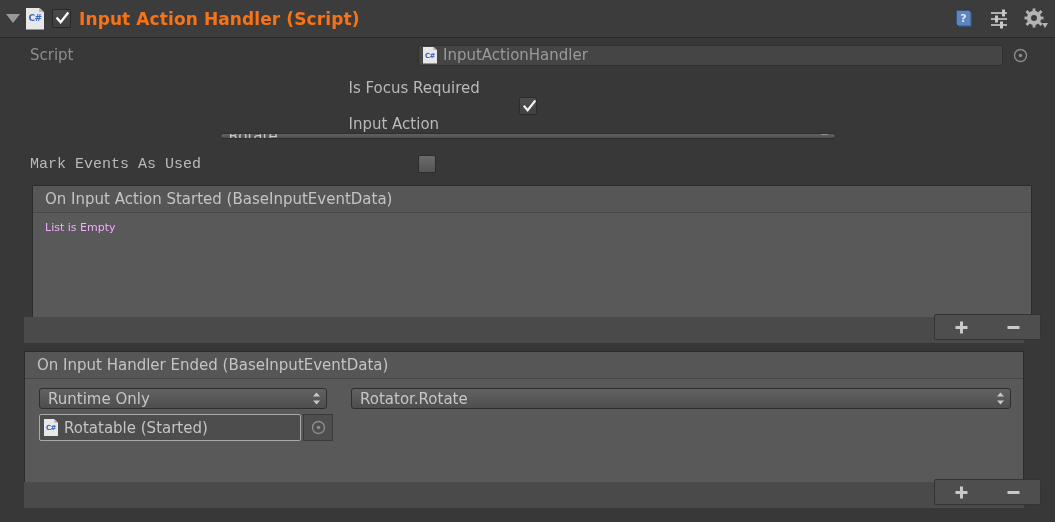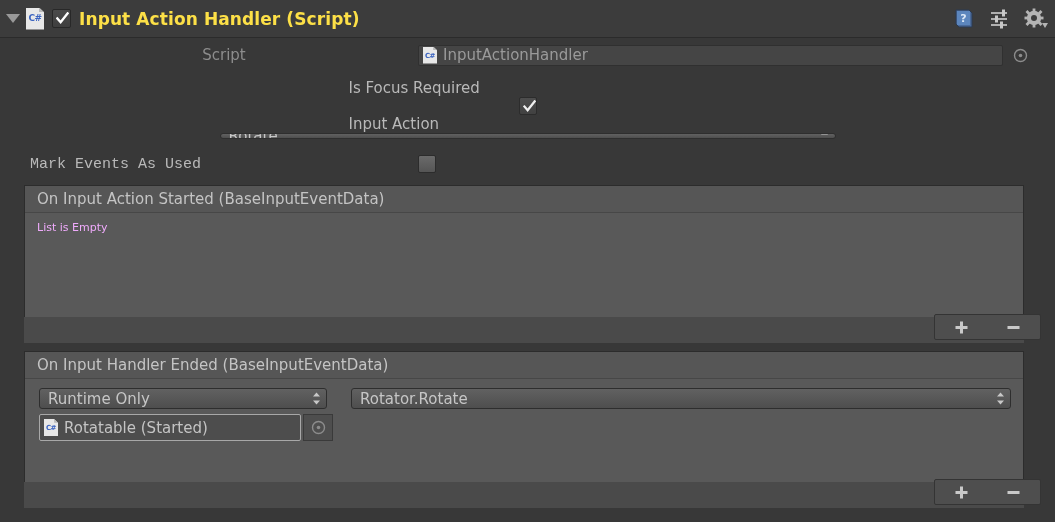--- a/index.html
+++ b/index.html
@@ -82,21 +82,21 @@
   }
   .header-check .tick, .cb .tick {
     position: absolute;
     left: 3px; top: 2px;
     width: 13px; height: 13px;
   }
 
   .comp-title {
     font-size: 17px;
     font-weight: bold;
-    color: #fde047;
+    color: #f97316;
     letter-spacing: 0.1px;
     white-space: nowrap;
   }
 
   .header-icons {
     position: absolute;
     right: 6px; top: 0;
     height: 38px;
     display: flex; align-items: center; gap: 10px;
   }
@@ -111,21 +111,21 @@
     display: flex;
     align-items: center;
   }
   .prop-label {
     width: 418px;
     padding-left: 30px;
     font-size: 15px;
     color: #b9b9b9;
     white-space: nowrap;
   }
-  .prop-label.dim { color: #8d8d8d; text-align: center; }
+  .prop-label.dim { color: #8d8d8d; }
 
   
   .objfield {
     height: 21px;
     background: #454545;
     border: 1px solid #303030;
     border-radius: 2px;
     display: flex;
     align-items: center;
     padding: 0 4px;
@@ -322,21 +322,21 @@
         </svg>
       </span>
     </div>
   </div>
 
   <div class="prop-row" style="top:152px;font-family:Liberation Mono, monospace;">
     <div class="prop-label">Mark Events As Used</div>
     <div class="cb off"></div>
   </div>
 
-  <div class="event-box" style="left:24px; top:185px; width:1000px; height:132px;">
+  <div class="event-box" style="left:32px; top:185px; width:1000px; height:132px;">
     <div class="event-title">On Input Action Started (BaseInputEventData)</div>
     <div class="event-body" style="height:104px;">
       <div class="list-empty">List is Empty</div>
     </div>
   </div>
   <div class="event-footer" style="left:24px; top:317px; width:1000px;"></div>
   <div class="plusminus" style="left:934px; top:314px; width:107px;">
     <div class="pm-btn">
       <svg width="15" height="15" viewBox="0 0 15 15">
         <rect x="6" y="1.5" width="3" height="12" fill="#c9c9c9"></rect>

